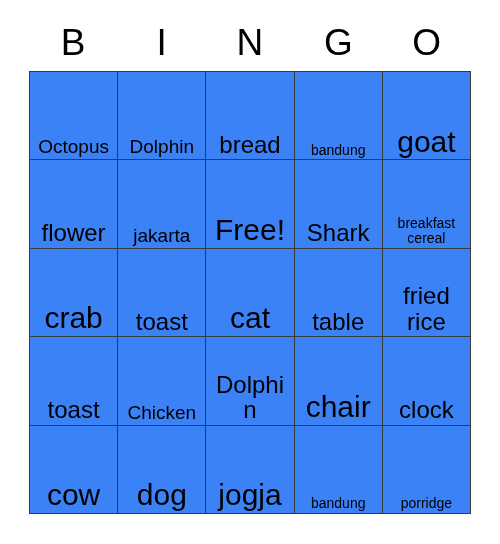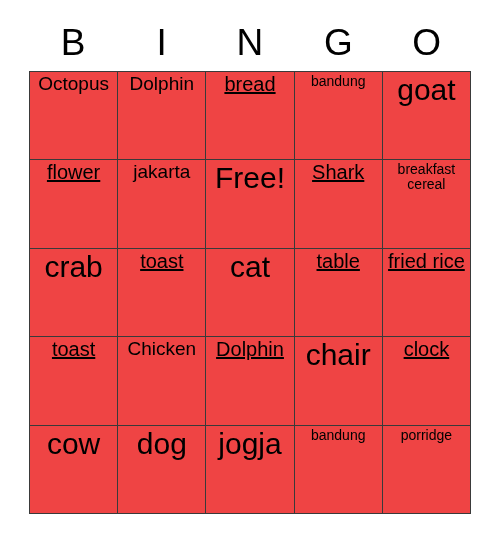--- a/index.html
+++ b/index.html
@@ -61,39 +61,39 @@
     flex: 1 1 0;
     min-height: 0;
   }
   .cell {
     flex: 1 1 0;
     min-width: 0;
     box-sizing: border-box;
     border-right: 1.5px solid #3a3a3a;
     border-bottom: 1.5px solid #3a3a3a;
     display: flex;
-    align-items: flex-start;
+    align-items: flex-end;
     justify-content: center;
     text-align: center;
     padding: 2px 3px;
-    background: #ef4444;
+    background: #3b82f6;
   }
   .cell-text {
     display: block;
     width: 100%;
     line-height: 1.06;
     word-break: break-word;
     hyphens: none;
   }
 
   
   .fs-xs  { font-size: 14px; }
   .fs-s   { font-size: 14px; }
   .fs-m   { font-size: 19px; }
-  .fs-l   { font-size: 20px; text-decoration: underline; }
+  .fs-l   { font-size: 24px; }
   .fs-xl  { font-size: 30px; }
 </style>
 </head>
 <body>
 
 <div class="card">
 
   <div class="bingo-header">
     <div class="hdr-cell">B</div>
     <div class="hdr-cell">I</div>

